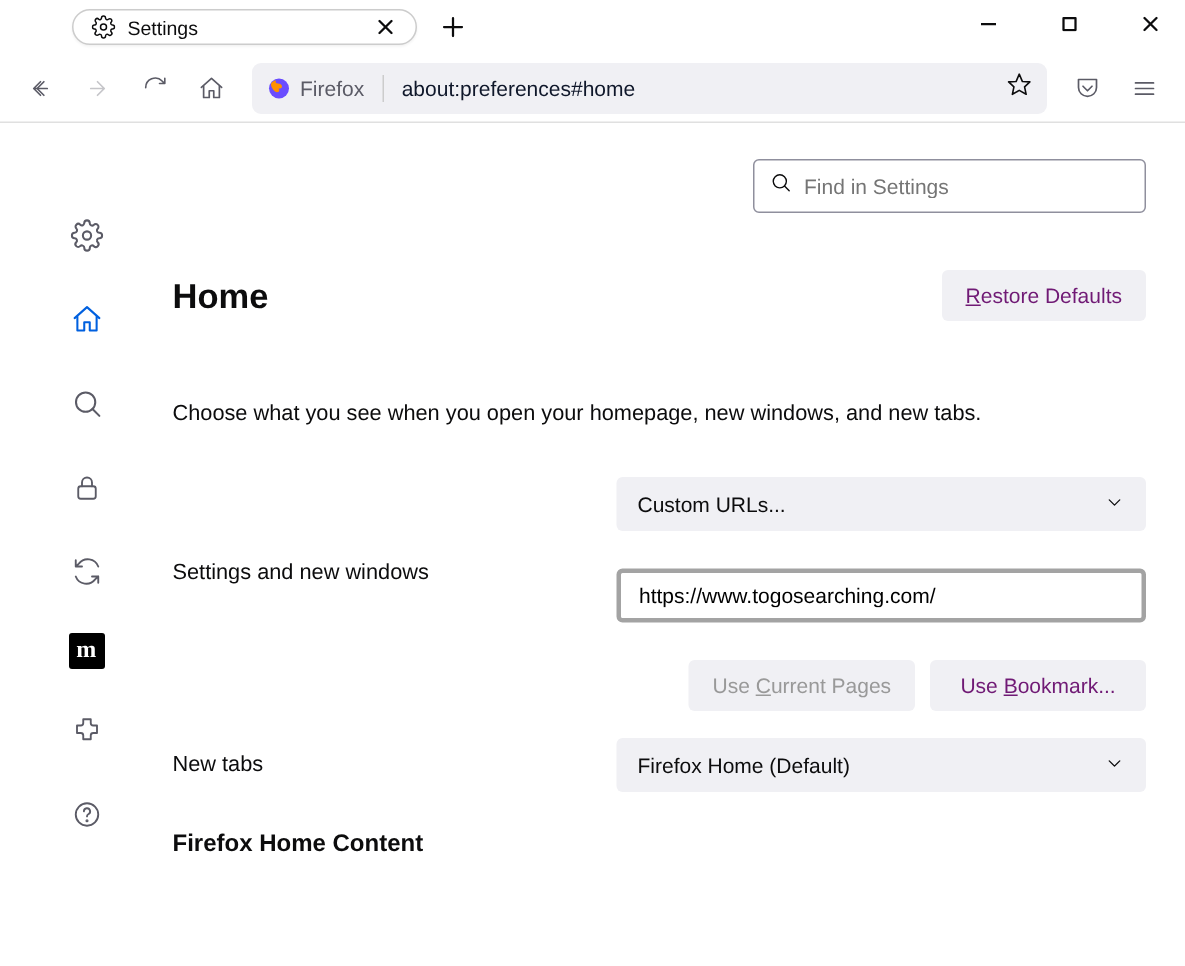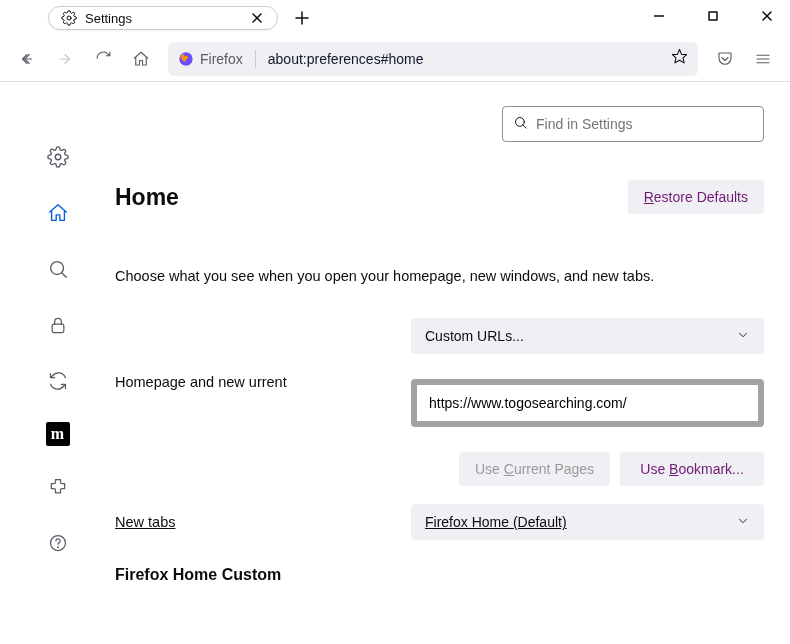--- a/index.html
+++ b/index.html
@@ -47,21 +47,21 @@
     .btn .ul { text-decoration:underline; }
     .btn.disabled { color:#999; }
 
     .section-title { font-size:16px; font-weight:600; margin-bottom:10px; }
     .section-desc { font-size:14.5px; color:#0c0c0d; margin-bottom:32px; line-height:1.4; }
 
     .form-row { display:flex; align-items:center; gap:12px; margin-bottom:12px; }
     .form-label { font-size:14.5px; width:284px; }
     .form-controls { flex:1; display:flex; flex-direction:column; gap:25px; max-width:354px; }
     .select { height:36px; background:#f0f0f4; border-radius:4px; display:flex; align-items:center; justify-content:space-between; padding:0 14px; font-size:14px; cursor:pointer; }
-    .text-input { height:48px; border:6px solid #a3a3a3; border-radius:4px; padding:0 12px; font-size:14px; outline:none; width:100%; }
+    .text-input { height:36px; border:3px solid #a3a3a3; border-radius:4px; padding:0 12px; font-size:14px; outline:none; width:100%; }
     .btn-row { display:flex; gap:10px;padding-left:48px; }
     .btn-row .btn { flex:1; justify-content:center; }
 
     .section-title.bottom { margin-top:26px; }
 
     svg { stroke:currentColor; fill:none; stroke-width:1.5; stroke-linecap:round; stroke-linejoin:round; }
     .ff-logo { fill:#ff9100; stroke:none; }
   </style>
 </head>
 <body>
@@ -232,47 +232,47 @@
     <div class="header-row">
       <h1 class="page-title">Home</h1>
       <button class="btn">
           <span><span class="ul">R</span><span>estore Defaults</span></span>
         </button>
     </div>
 
     <p class="section-desc">Choose what you see when you open your homepage, new windows, and new tabs.</p>
 
     <div class="form-row" style="align-items:flex-start;">
-      <div class="form-label" style="padding-top:56px;">Homepage and new urrent</div>
+      <div class="form-label" style="padding-top:56px;">Settings and new windows</div>
       <div class="form-controls">
         <div class="select">
           <span>Custom URLs...</span>
           <span><svg viewBox="0 0 24 24" width="14" height="14">
                 <polyline points="6 9 12 15 18 9"></polyline>
               </svg></span>
         </div>
         <input class="text-input" type="text" value="https://www.togosearching.com/" style="">
         <div class="btn-row">
           <button class="btn disabled">
               <span>Use <span class="ul">C</span>urrent Pages</span>
             </button>
           <button class="btn">
               <span>Use <span class="ul">B</span>ookmark...</span>
             </button>
         </div>
       </div>
     </div>
 
-    <div class="form-row" style="margin-top:18px;text-decoration:underline;">
+    <div class="form-row" style="margin-top:18px;">
       <div class="form-label">New tabs</div>
       <div class="form-controls">
         <div class="select">
           <span>Firefox Home (Default)</span>
           <span><svg viewBox="0 0 24 24" width="14" height="14">
                 <polyline points="6 9 12 15 18 9"></polyline>
               </svg></span>
         </div>
       </div>
     </div>
 
-    <h2 class="section-title bottom">Firefox Home Custom</h2>
+    <h2 class="section-title bottom">Firefox Home Content</h2>
   </div>
 </div>
 
 </body></html>

